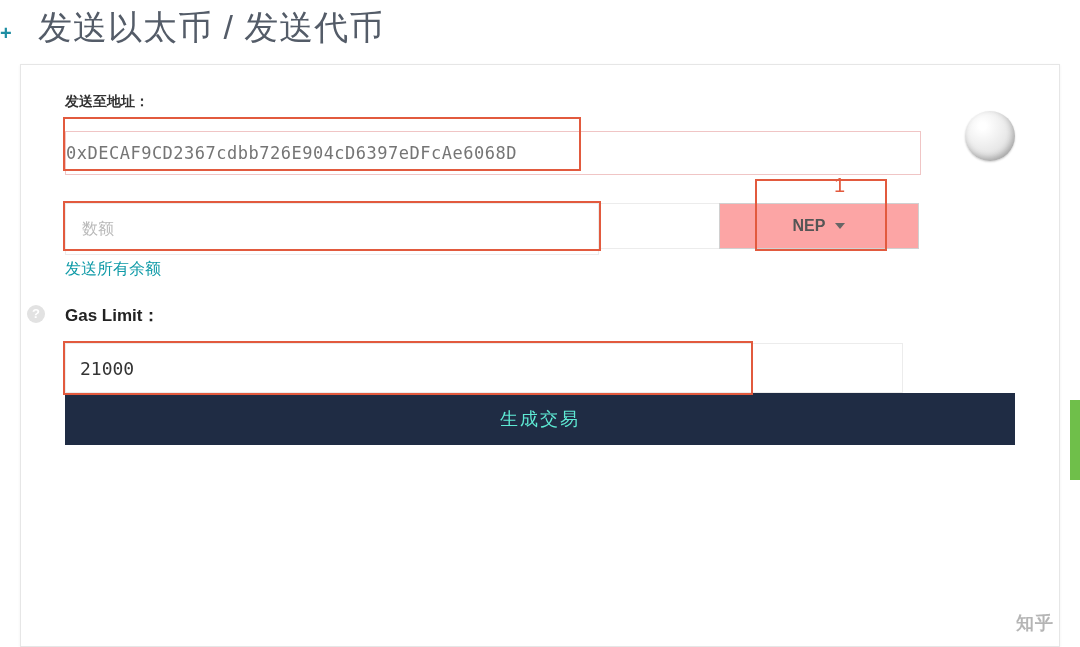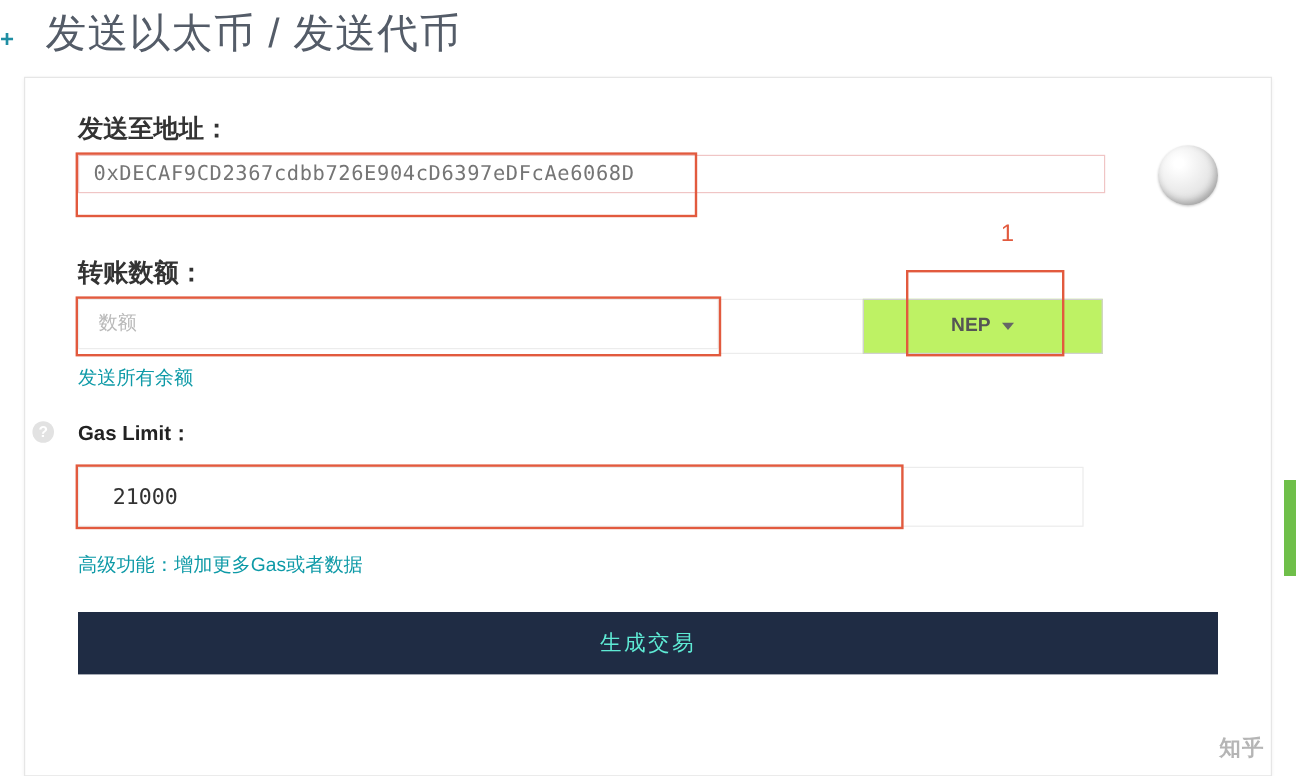--- a/index.html
+++ b/index.html
@@ -2,41 +2,41 @@
 <html><head>
 <meta charset="utf-8">
 <style>
   * { box-sizing: border-box; margin: 0; padding: 0; }
   html, body { width: 1080px; height: 647px; background: #fff; font-family: "Helvetica Neue", Arial, "PingFang SC", "Microsoft YaHei", sans-serif; color: #333; overflow: hidden; }
   .page { position: relative; width: 1080px; height: 647px; }
   .title { position: absolute; left: 38px; top: 5px; font-size: 34px; font-weight: 300; color: #545c68; letter-spacing: 1px; }
   .plus-marker { position: absolute; left: 0; top: 22px; color: #1f8ea3; font-size: 20px; font-weight: bold; }
   .card { position: absolute; left: 20px; top: 64px; width: 1040px; height: 583px; border: 1px solid #e6e6e6; background: #fff; box-shadow: 0 1px 3px rgba(0,0,0,0.06); padding: 28px 44px 0 44px; }
   .row { position: relative; }
-  .label { font-size: 21px; font-weight: 700; color: #333; margin-bottom: 8px; display: block; }
+  .label { font-size: 14px; font-weight: 700; color: #333; margin-bottom: 8px; display: block; }
   .addr-wrap { position: relative; height: 50px; margin-bottom: 34px; }
-  .addr-input { position: absolute; left: 0; top: 0; width: 856px; height: 32px; border: 1px solid #f0c5c5; background: #fff; padding: 0 12px; font-size: 17px; color: #b9b9b9; font-family: monospace; letter-spacing: 0.5px; outline: none; }
+  .addr-input { position: absolute; left: 0; top: 12px; width: 856px; height: 44px; border: 1px solid #f0c5c5; background: #fff; padding: 0 0; font-size: 17px; color: #b9b9b9; font-family: monospace; letter-spacing: 0.5px; outline: none; }
   .addr-highlight { position: absolute; left: -2px; top: -2px; width: 518px; height: 54px; border: 2px solid #e25a3e; pointer-events: none; }
   .identicon { position: absolute; right: 0; top: -8px; width: 50px; height: 50px; border-radius: 50%; background: radial-gradient(circle at 35% 30%, #fff 8%, #e8e8e8 55%, #cfcfcf 100%); box-shadow: inset -2px -3px 6px rgba(0,0,0,0.25), 0 1px 2px rgba(0,0,0,0.2); }
   .annot1 { position: absolute; right: 170px; top: 55px; color: #e25a3e; font-size: 20px; }
   .amt-wrap { position: relative; height: 46px; }
-  .amt-input { position: absolute; left: 0; top: 0; width: 534px; height: 42px; border: 1px solid #ececec; background: #fff; padding: 0 16px; font-size: 16px; outline: none; }
+  .amt-input { position: absolute; left: 0; top: 0; width: 534px; height: 52px; border: 1px solid #ececec; background: #fff; padding: 0 16px; font-size: 16px; outline: none; }
   .amt-input::placeholder { color: #b9b9b9; }
   .amt-highlight { position: absolute; left: -2px; top: -2px; width: 538px; height: 50px; border: 2px solid #e25a3e; pointer-events: none; }
   .amt-gap { position: absolute; left: 534px; top: 0; width: 120px; height: 46px; border-top: 1px solid #ececec; border-bottom: 1px solid #ececec; background: #fff; }
-  .token-sel { position: absolute; left: 654px; top: 0; width: 200px; height: 46px; background: #bef264; border: 1px solid #d0d0d0; display: flex; align-items: center; justify-content: center; gap: 10px; font-size: 16px; font-weight: 700; color: #555; cursor: pointer; }
+  .token-sel { position: absolute; left: 654px; top: 0; width: 200px; height: 46px; background: #fca5a5; border: 1px solid #d0d0d0; display: flex; align-items: center; justify-content: center; gap: 10px; font-size: 16px; font-weight: 700; color: #555; cursor: pointer; }
   .token-highlight { position: absolute; left: 690px; top: -24px; width: 132px; height: 72px; border: 2px solid #e25a3e; pointer-events: none; }
   .caret { width: 0; height: 0; border-left: 5px solid transparent; border-right: 5px solid transparent; border-top: 6px solid #666; }
   .send-all { margin-top: 10px; margin-bottom: 24px; }
   .link { color: #0e9aa7; font-size: 16px; text-decoration: none; cursor: pointer; }
   .gas-row { margin-left: -18px; position: relative; }
   .help-icon { position: absolute; left: -20px; top: 1px; width: 18px; height: 18px; border-radius: 50%; background: #e2e2e2; color: #fff; font-size: 13px; line-height: 18px; text-align: center; font-weight: 700; }
   .gas-label { font-size: 17px; font-weight: 700; color: #222; margin-left: 18px; margin-bottom: 16px; display: block; }
   .gas-input-wrap { position: relative; margin-left: 18px; height: 50px; }
-  .gas-input { position: absolute; left: 0; top: 0; width: 838px; height: 50px; border: 1px solid #ececec; background: #fff; padding: 0 28px; font-size: 18px; font-family: monospace; color: #333; outline: none; }
+  .gas-input { position: absolute; left: 0; top: 0; width: 838px; height: 50px; border: 1px solid #ececec; background: #fff; padding: 0 14px; font-size: 18px; font-family: monospace; color: #333; outline: none; }
   .gas-highlight { position: absolute; left: -2px; top: -2px; width: 690px; height: 54px; border: 2px solid #e25a3e; pointer-events: none; }
   .adv { margin-top: 22px; margin-bottom: 28px; }
   .gen-btn { display: block; width: 950px; margin-left: 0; height: 52px; background: #1f2c44; color: #5eead4; border: none; font-size: 18px; letter-spacing: 2px; cursor: pointer; }
   .green-edge { position: absolute; right: 0; top: 400px; width: 10px; height: 80px; background: #6fbf4a; }
   .watermark { position: absolute; right: 26px; bottom: 12px; font-size: 19px; color: rgba(120,120,120,0.55); display: flex; align-items: center; gap: 6px; letter-spacing: 1px; }
   .zhihu-glyph { font-weight: 700; font-size: 18px; color: rgba(120,120,120,0.55); }
 </style>
 </head>
 <body>
 
@@ -50,21 +50,20 @@
       <label class="label">发送至地址：</label>
       <div class="addr-wrap">
         <input class="addr-input" type="text" placeholder="0xDECAF9CD2367cdbb726E904cD6397eDFcAe6068D" style="">
         <div class="addr-highlight"></div>
         <div class="identicon"></div>
         <span class="annot1">1</span>
       </div>
     </div>
 
     <div class="row">
-      <label class="label">转账数额：</label>
       <div class="amt-wrap">
         <input class="amt-input" type="text" placeholder="数额" style="">
         <div class="amt-gap"></div>
         <div class="token-sel">
           <span>NEP</span>
           <span class="caret"></span>
         </div>
         <div class="amt-highlight"></div>
         <div class="token-highlight"></div>
       </div>
@@ -73,23 +72,20 @@
       </div>
     </div>
 
     <div class="row gas-row">
       <span class="help-icon">?</span>
       <label class="gas-label">Gas Limit：</label>
       <div class="gas-input-wrap">
         <input class="gas-input" type="text" value="21000" style="">
         <div class="gas-highlight"></div>
       </div>
-      <div class="adv" style="margin-left:18px;">
-        <a class="link">高级功能：增加更多Gas或者数据</a>
-      </div>
     </div>
 
     <button class="gen-btn">生成交易</button>
 
   </div>
 
   <div class="green-edge"></div>
 
   <div class="watermark">
     <span class="zhihu-glyph">知乎</span>

